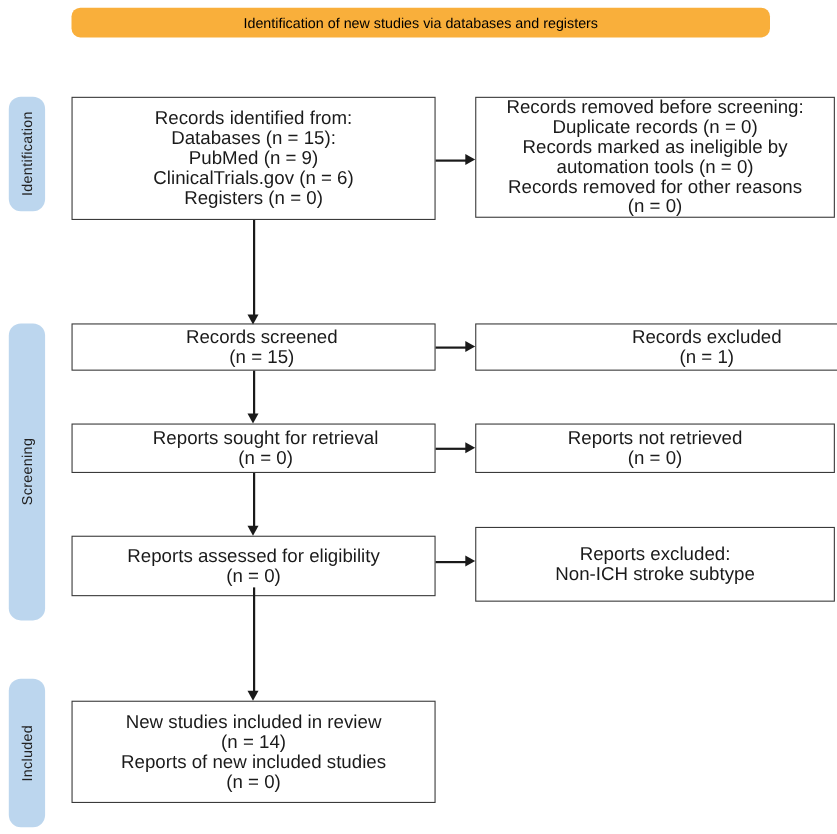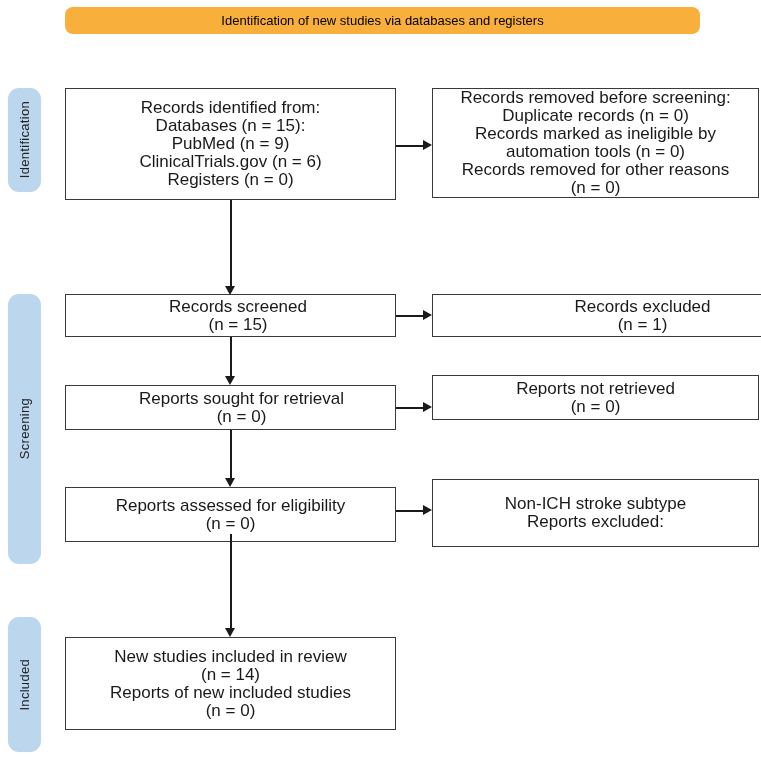--- a/index.html
+++ b/index.html
@@ -114,28 +114,28 @@
     <div class="bl">Duplicate records (n = 0)</div>
     <div class="bl">Records marked as ineligible by automation tools (n = 0)</div>
     <div class="bl">Records removed for other reasons (n = 0)</div>
   </div>
 
   <div class="box" style="left:432px;top:294px;width:377px;height:43px;padding-left:44px;">
     <div class="bl">Records excluded</div>
     <div class="bl">(n = 1)</div>
   </div>
 
-  <div class="box" style="left:432px;top:375px;width:327px;height:45px;">
+  <div class="box" style="left:432px;top:385px;width:327px;height:45px;">
     <div class="bl">Reports not retrieved</div>
     <div class="bl">(n = 0)</div>
   </div>
 
   <div class="box" style="left:432px;top:479px;width:327px;height:68px;">
+    <div class="bl">Reports excluded:</div>
     <div class="bl">Non-ICH stroke subtype</div>
-    <div class="bl">Reports excluded:</div>
   </div>
 
   <div class="varrow" style="left:224px;top:200px;height:95px;">
     <div class="vshaft"></div>
     <div class="vhead"></div>
   </div>
   <div class="varrow" style="left:224px;top:337px;height:48px;">
     <div class="vshaft"></div>
     <div class="vhead"></div>
   </div>

